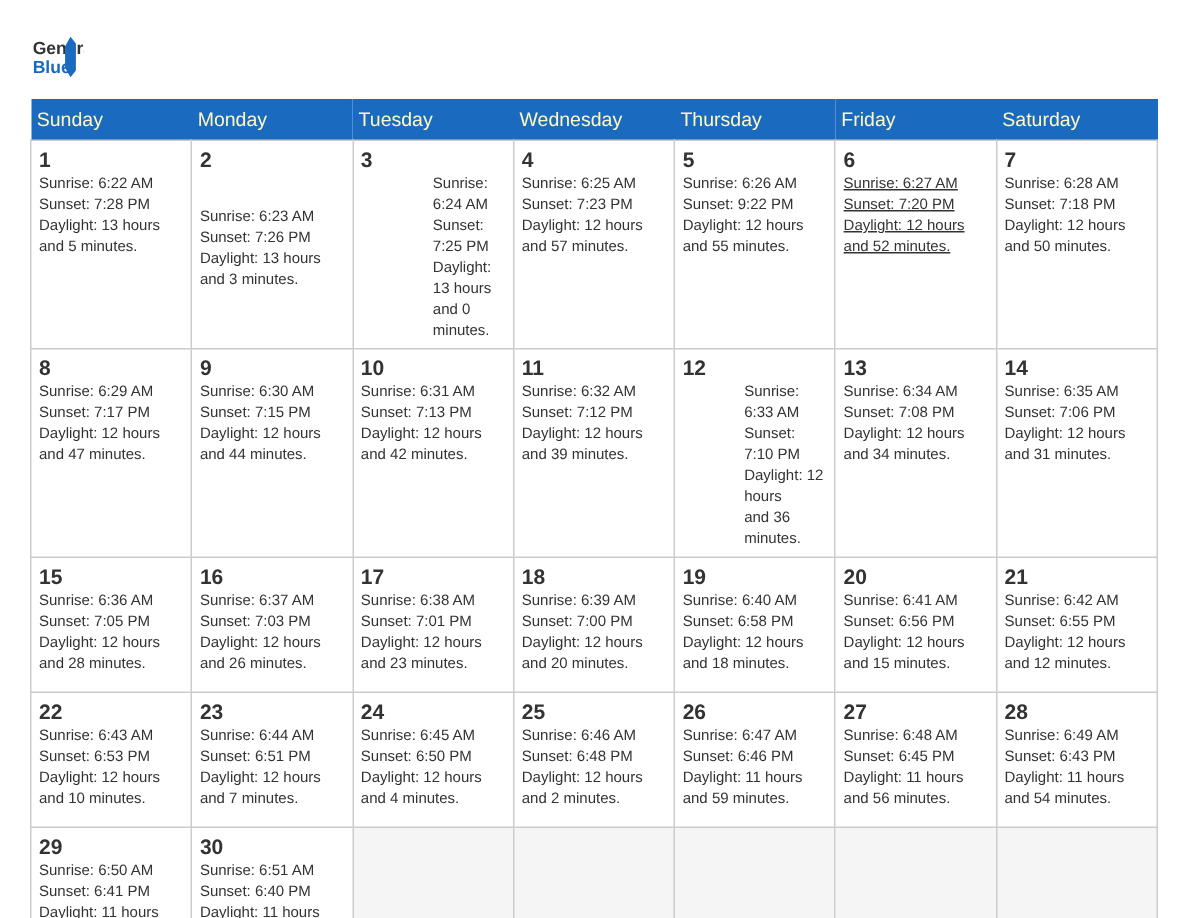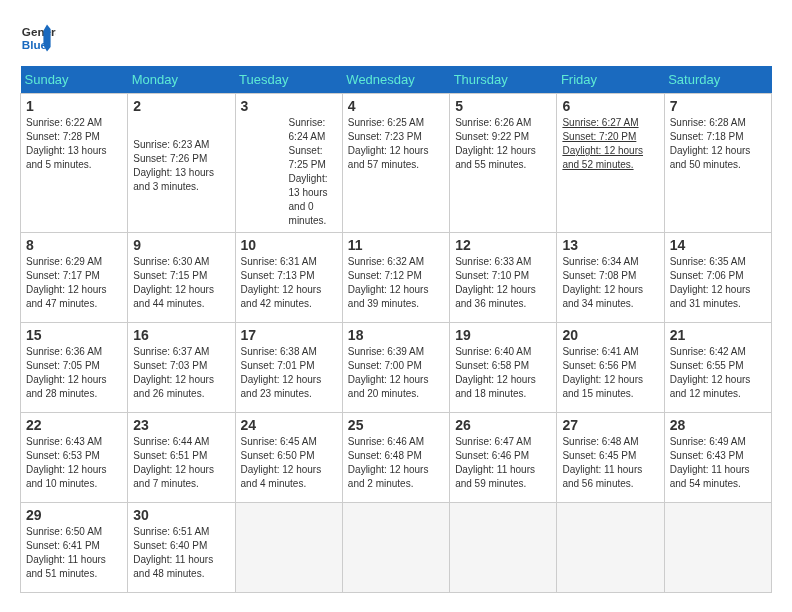--- a/index.html
+++ b/index.html
@@ -37,21 +37,21 @@
       font-size: 16px;
       color: #555;
     }
     table {
       width: 100%;
       border-collapse: collapse;
       font-size: 11px;
     }
     thead tr th {
       background: #1a6abf;
-      color: #5eead4;
+      color: #fef9c3;
       padding: 6px 4px;
       text-align: left;
       font-size: 13px;
       font-weight: normal;
     }
     td {
       vertical-align: top;
       padding: 4px 5px;
       border: 1px solid #ccc;
       width: calc(100%/7);
@@ -187,21 +187,21 @@
         </td>
         <td>
           <span class="day-number">11</span>
           <div class="day-info" style="white-space: pre-line;">Sunrise: 6:32 AM
 Sunset: 7:12 PM
 Daylight: 12 hours
 and 39 minutes.</div>
         </td>
         <td>
           <span class="day-number">12</span>
-          <div class="day-info" style="white-space: pre-line;">Sunrise: 6:33 AM
+          <div class="day-info" style="white-space: pre-line; margin-left: 41px;">Sunrise: 6:33 AM
 Sunset: 7:10 PM
 Daylight: 12 hours
 and 36 minutes.</div>
         </td>
         <td>
           <span class="day-number">13</span>
           <div class="day-info" style="white-space: pre-line;">Sunrise: 6:34 AM
 Sunset: 7:08 PM
 Daylight: 12 hours
 and 34 minutes.</div>

